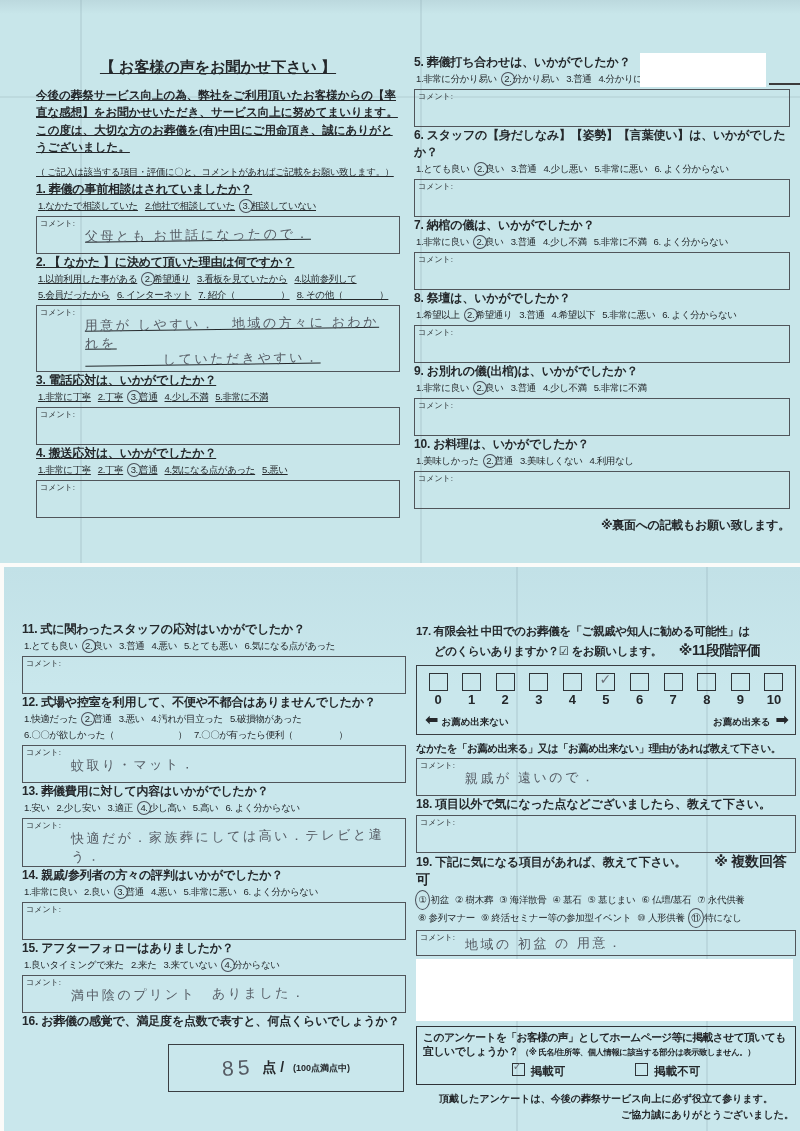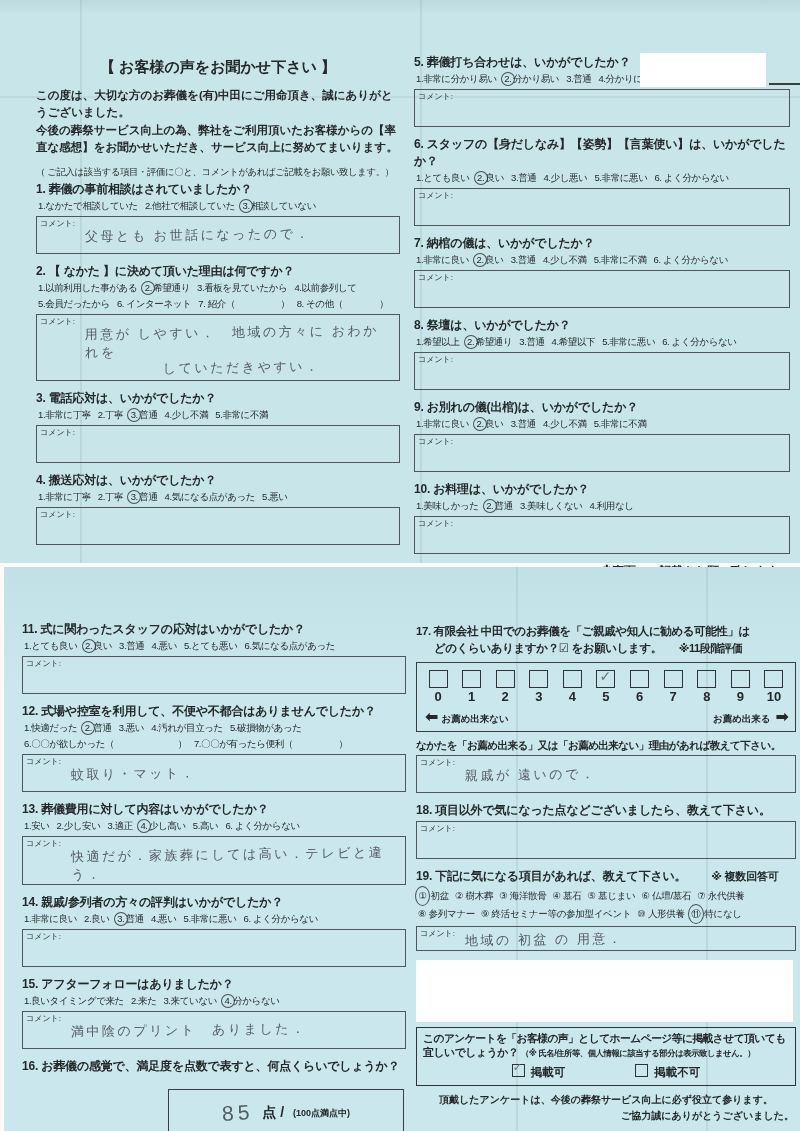--- a/index.html
+++ b/index.html
@@ -6,31 +6,31 @@
   .canvas{position:relative;width:800px;height:1131px;overflow:hidden;
     font-family:"Liberation Sans","DejaVu Sans",sans-serif;color:#24282b;}
   .page{position:absolute;background:#c8e6ea;}
   .page1{left:0;top:0;width:800px;height:563px;
     background:linear-gradient(180deg,#bcd9de 0,#c8e6ea 14px,#c8e6ea 100%);}
   .page2{left:4px;top:567px;width:796px;height:564px;
     background:linear-gradient(180deg,#c2e1e7 0,#c9e7ec 120px,#c9e7ec 100%);}
   .crease-v{position:absolute;top:0;bottom:0;width:2px;background:rgba(138,165,172,.22);}
   .crease-h{position:absolute;left:0;right:0;height:2px;background:rgba(138,165,172,.18);}
   .col{position:absolute;}
-  .colL{left:36px;top:56px;width:364px;}
+  .colL{left:36px;top:56px;width:364px;text-decoration:underline;}
   .colR{left:414px;top:54px;width:376px;}
   .colL2{left:18px;top:54px;width:384px;}
   .colR2{left:412px;top:56px;width:380px;}
 
   .main-title{font-size:15px;font-weight:bold;text-align:center;margin:2px 0 10px;}
   .intro p{margin:0 0 2px;font-size:11.5px;font-weight:bold;line-height:1.45;}
   .intro .sp{margin-top:7px;}
   .intro .fine{font-size:9.3px;font-weight:normal;margin-top:10px;letter-spacing:-.3px;}
 
-  .qblock{margin-bottom:9px;}
+  .qblock{margin-bottom:0;}
   .qtitle{font-size:12px;font-weight:bold;margin-bottom:2px;letter-spacing:-.2px;}
   .optline{font-size:9.5px;letter-spacing:-.4px;white-space:nowrap;margin:0 0 3px 2px;}
   .optline .opt{margin-right:7px;}
   .optwrap{font-size:9.5px;letter-spacing:-.3px;margin:0 0 3px 2px;line-height:1.8;}
   .optwrap .opt{margin-right:6px;white-space:nowrap;}
   .onum.circ{display:inline-block;border:1.5px solid #4a505a;border-radius:50%;
     padding:0 2.5px 1px;margin:-1px -2px -1px -3px;}
   .cbox{position:relative;border:1.3px solid #50555a;min-height:36px;margin-top:2px;}
   .cbox.short{min-height:22px;}
   .clabel{position:absolute;top:1px;left:3px;font-size:8px;color:#2a2e31;}
@@ -40,21 +40,21 @@
 
   .backnote{font-size:12px;font-weight:bold;text-align:right;margin-top:8px;letter-spacing:-.3px;}
 
   .scorebox{width:234px;height:46px;border:1.5px solid #3a3e42;margin:14px 0 0 146px;
     display:flex;align-items:center;justify-content:center;gap:9px;}
   .score{font-size:21px;letter-spacing:4px;padding:0;transform:rotate(-4deg);}
   .pts{font-size:14px;font-weight:bold;}
   .maxn{font-size:9px;font-weight:bold;}
 
   .q17title{font-size:11.5px;font-weight:bold;letter-spacing:-.4px;line-height:1.5;}
-  .q17note{font-size:11px;font-weight:bold;margin-left:14px;}
+  .q17note{font-size:14px;font-weight:bold;margin-left:14px;}
   .scalebox{border:1.4px solid #3a3e42;padding:7px 8px 5px;margin-top:4px;}
   .scalerow{display:flex;justify-content:space-between;}
   .sitem{text-align:center;width:26px;}
   .sbox{width:17px;height:16px;border:1.8px solid #2f3337;margin:0 auto;position:relative;}
   .sbox.checked:after{content:"✓";position:absolute;left:2px;top:-3px;font-size:14px;color:#6a7078;}
   .snum{font-size:13px;font-weight:bold;margin-top:1px;}
   .arrowrow{display:flex;justify-content:space-between;align-items:flex-start;margin-top:3px;
     font-size:9.5px;font-weight:bold;}
   .arr{font-size:16px;font-weight:bold;letter-spacing:-2px;}
   .arrowrow .lbl{margin:0 5px;}
@@ -83,22 +83,22 @@
 <div class="canvas">
 
   <div class="page page1">
     <div class="crease-v" style="left:420px"></div>
     <div class="crease-v" style="left:80px"></div>
     <div class="crease-h" style="top:96px"></div>
 
     <div class="col colL">
       <div class="intro">
         <div class="main-title">【 お客様の声をお聞かせ下さい 】</div>
+        <p>今後の葬祭サービス向上の為、弊社をご利用頂いたお客様からの【率直な感想】をお聞かせいただき、サービス向上に努めてまいります。</p>
         <p>この度は、大切な方のお葬儀を(有)中田にご用命頂き、誠にありがとうございました。</p>
-        <p>今後の葬祭サービス向上の為、弊社をご利用頂いたお客様からの【率直な感想】をお聞かせいただき、サービス向上に努めてまいります。</p>
         <p class="fine">（ ご記入は該当する項目・評価に〇と、コメントがあればご記載をお願い致します。）</p>
       </div>
       <div id="p1-left">
           <div class="qblock">
             <div class="qtitle">1. 葬儀の事前相談はされていましたか？</div>
             <div class="optline"><span class="opt"><span class="onum">1.</span><span>なかたで相談していた</span></span><span class="opt"><span class="onum">2.</span><span>他社で相談していた</span></span><span class="opt"><span class="onum circ">3.</span><span>相談していない</span></span></div>
             <div class="cbox">
               <span class="clabel">コメント:</span>
               <div class="hand">父母とも お世話になったので．</div>
             </div>

